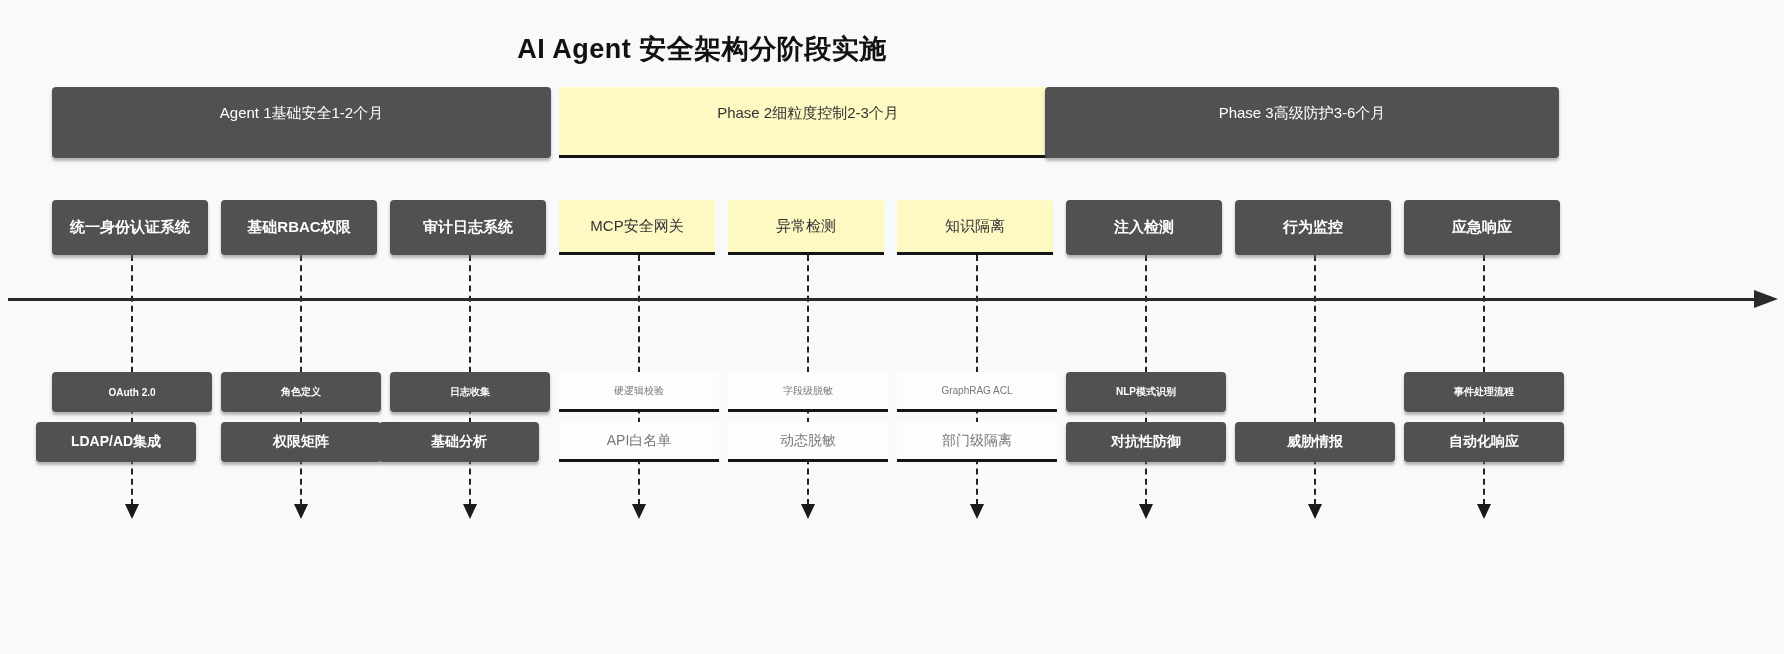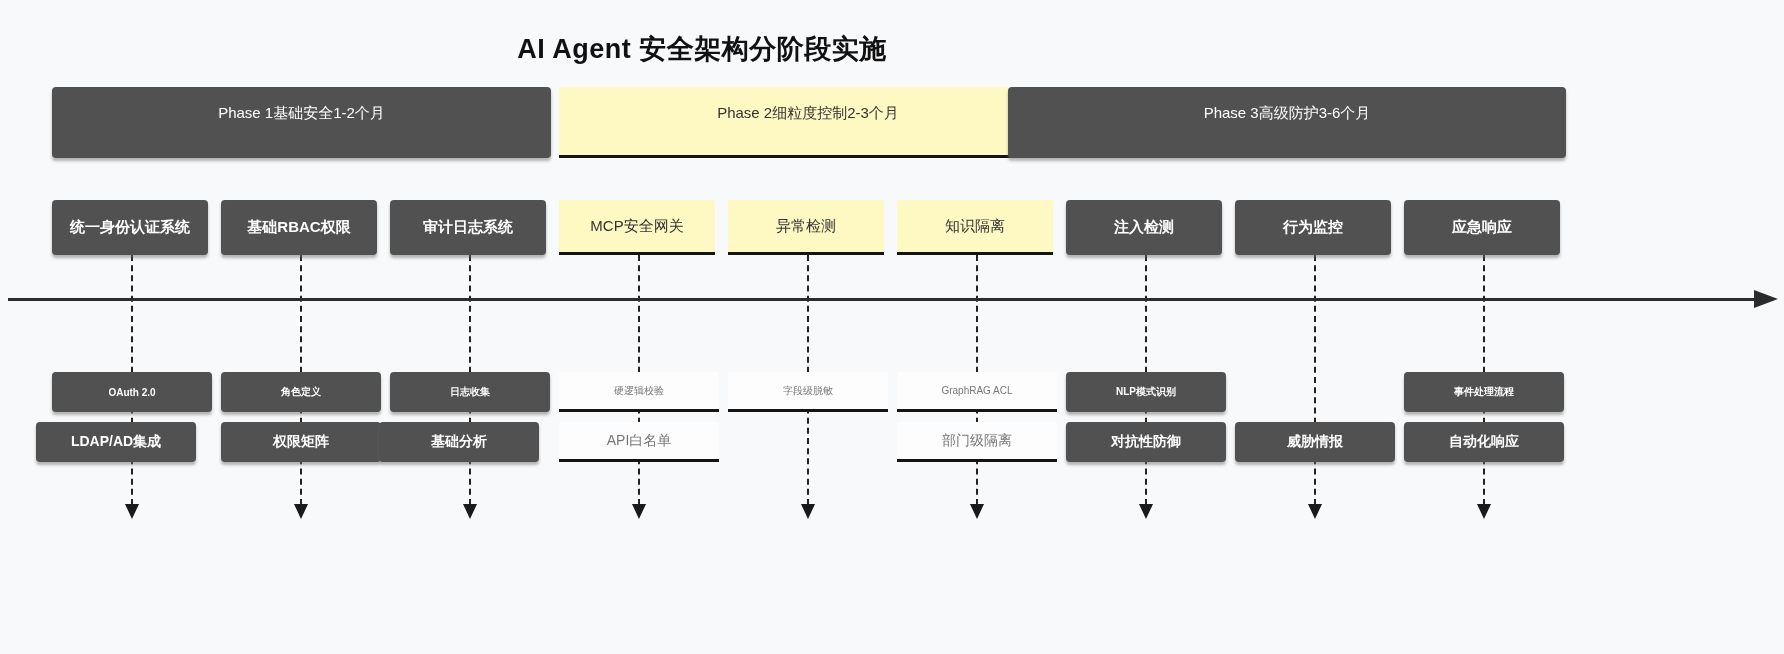--- a/index.html
+++ b/index.html
@@ -50,23 +50,23 @@
   <div class="arrowdown" style="left:632px"></div>
   <div class="arrowdown" style="left:801px"></div>
   <div class="arrowdown" style="left:970px"></div>
   <div class="arrowdown" style="left:1139px"></div>
   <div class="arrowdown" style="left:1308px"></div>
   <div class="arrowdown" style="left:1477px"></div>
 
   <div class="timeline"></div>
   <div class="timeline-head"></div>
 
-  <div class="box phase dark" style="left:52px">Phase 1基础安全1-2个月</div>
+  <div class="box phase dark" style="left:52px">Agent 1基础安全1-2个月</div>
   <div class="box phase light" style="left:559px;width:498px">Phase 2细粒度控制2-3个月</div>
-  <div class="box phase dark" style="left:1008px;width:558px">Phase 3高级防护3-6个月</div>
+  <div class="box phase dark" style="left:1045px;width:514px">Phase 3高级防护3-6个月</div>
 
   <div class="box item dark" style="left:52px">统一身份认证系统</div>
   <div class="box item dark" style="left:221px">基础RBAC权限</div>
   <div class="box item dark" style="left:390px">审计日志系统</div>
   <div class="box item light" style="left:559px">MCP安全网关</div>
   <div class="box item light" style="left:728px">异常检测</div>
   <div class="box item light" style="left:897px">知识隔离</div>
   <div class="box item dark" style="left:1066px">注入检测</div>
   <div class="box item dark" style="left:1235px">行为监控</div>
   <div class="box item dark" style="left:1404px">应急响应</div>
@@ -77,18 +77,19 @@
   <div class="box subA lightsub" style="left:559px">硬逻辑校验</div>
   <div class="box subA lightsub" style="left:728px">字段级脱敏</div>
   <div class="box subA lightsub" style="left:897px">GraphRAG ACL</div>
   <div class="box subA dark" style="left:1066px">NLP模式识别</div>
   <div class="box subA dark" style="left:1404px">事件处理流程</div>
 
   <div class="box subB dark" style="left:36px">LDAP/AD集成</div>
   <div class="box subB dark" style="left:221px">权限矩阵</div>
   <div class="box subB dark" style="left:379px">基础分析</div>
   <div class="box subB lightsub" style="left:559px">API白名单</div>
+  <div class="box subB lightsub" style="left:728px">动态脱敏</div>
   <div class="box subB lightsub" style="left:897px">部门级隔离</div>
   <div class="box subB dark" style="left:1066px">对抗性防御</div>
   <div class="box subB dark" style="left:1235px">威胁情报</div>
   <div class="box subB dark" style="left:1404px">自动化响应</div>
 
 </div>
 
 </body></html>

